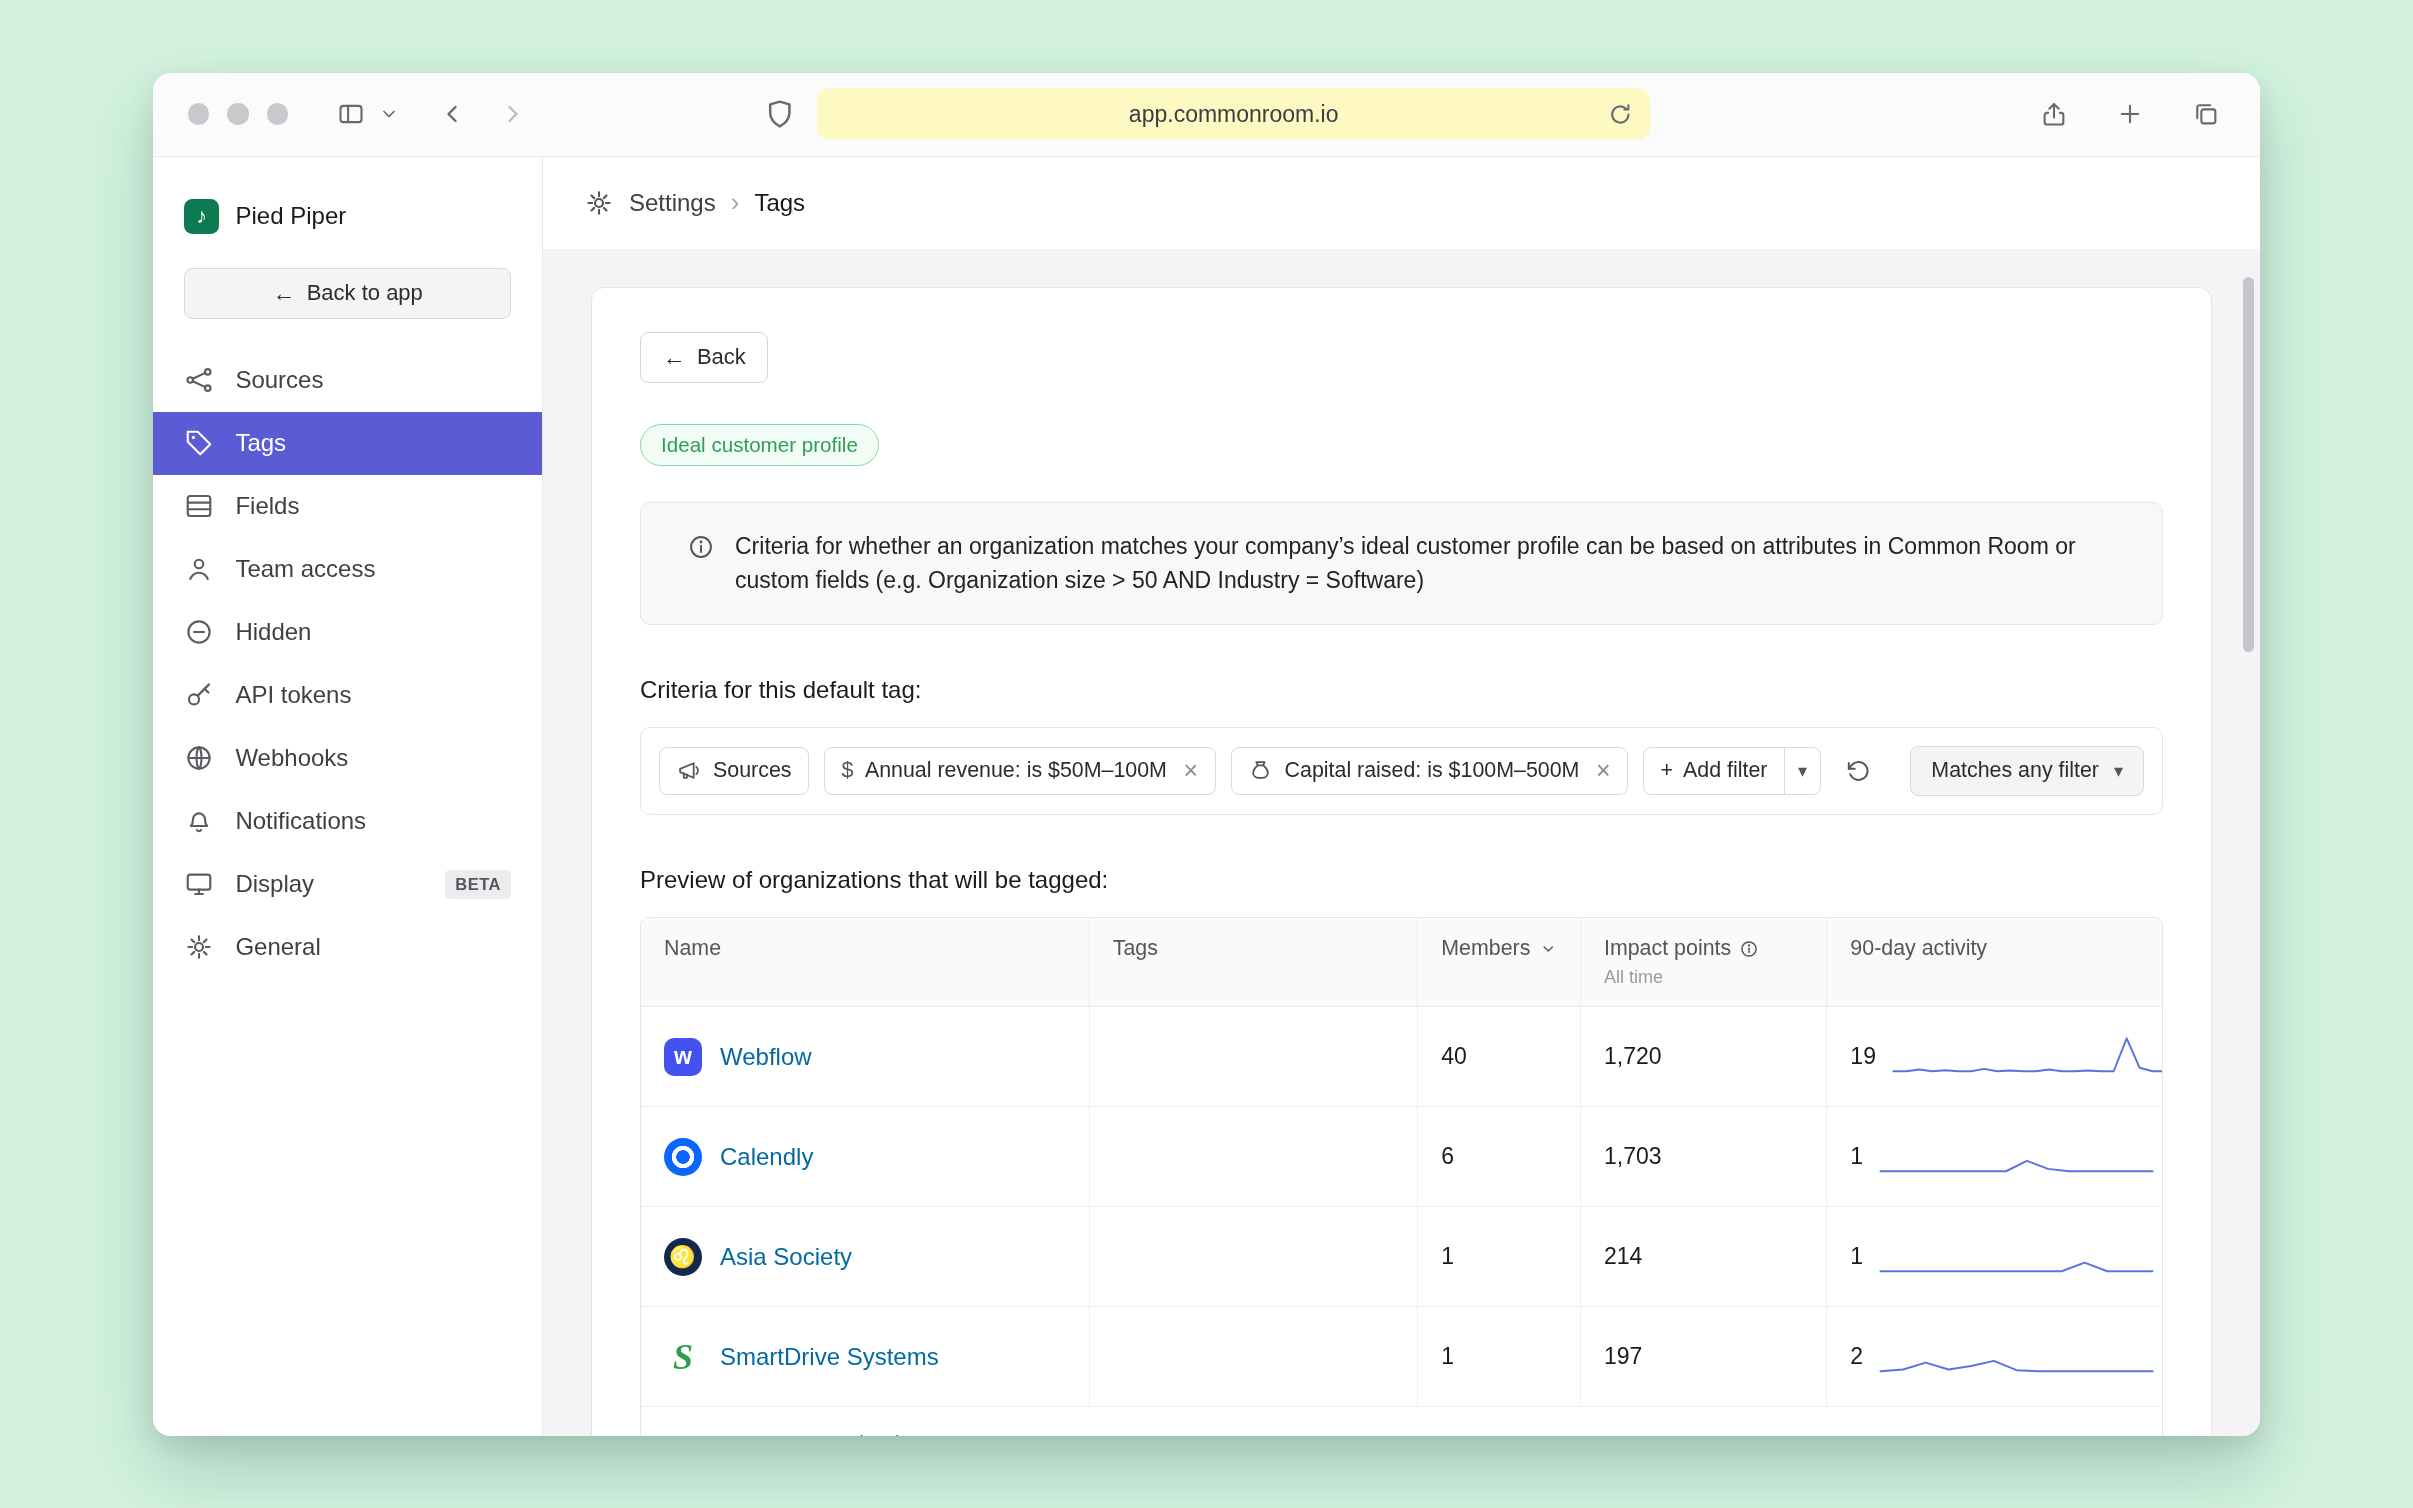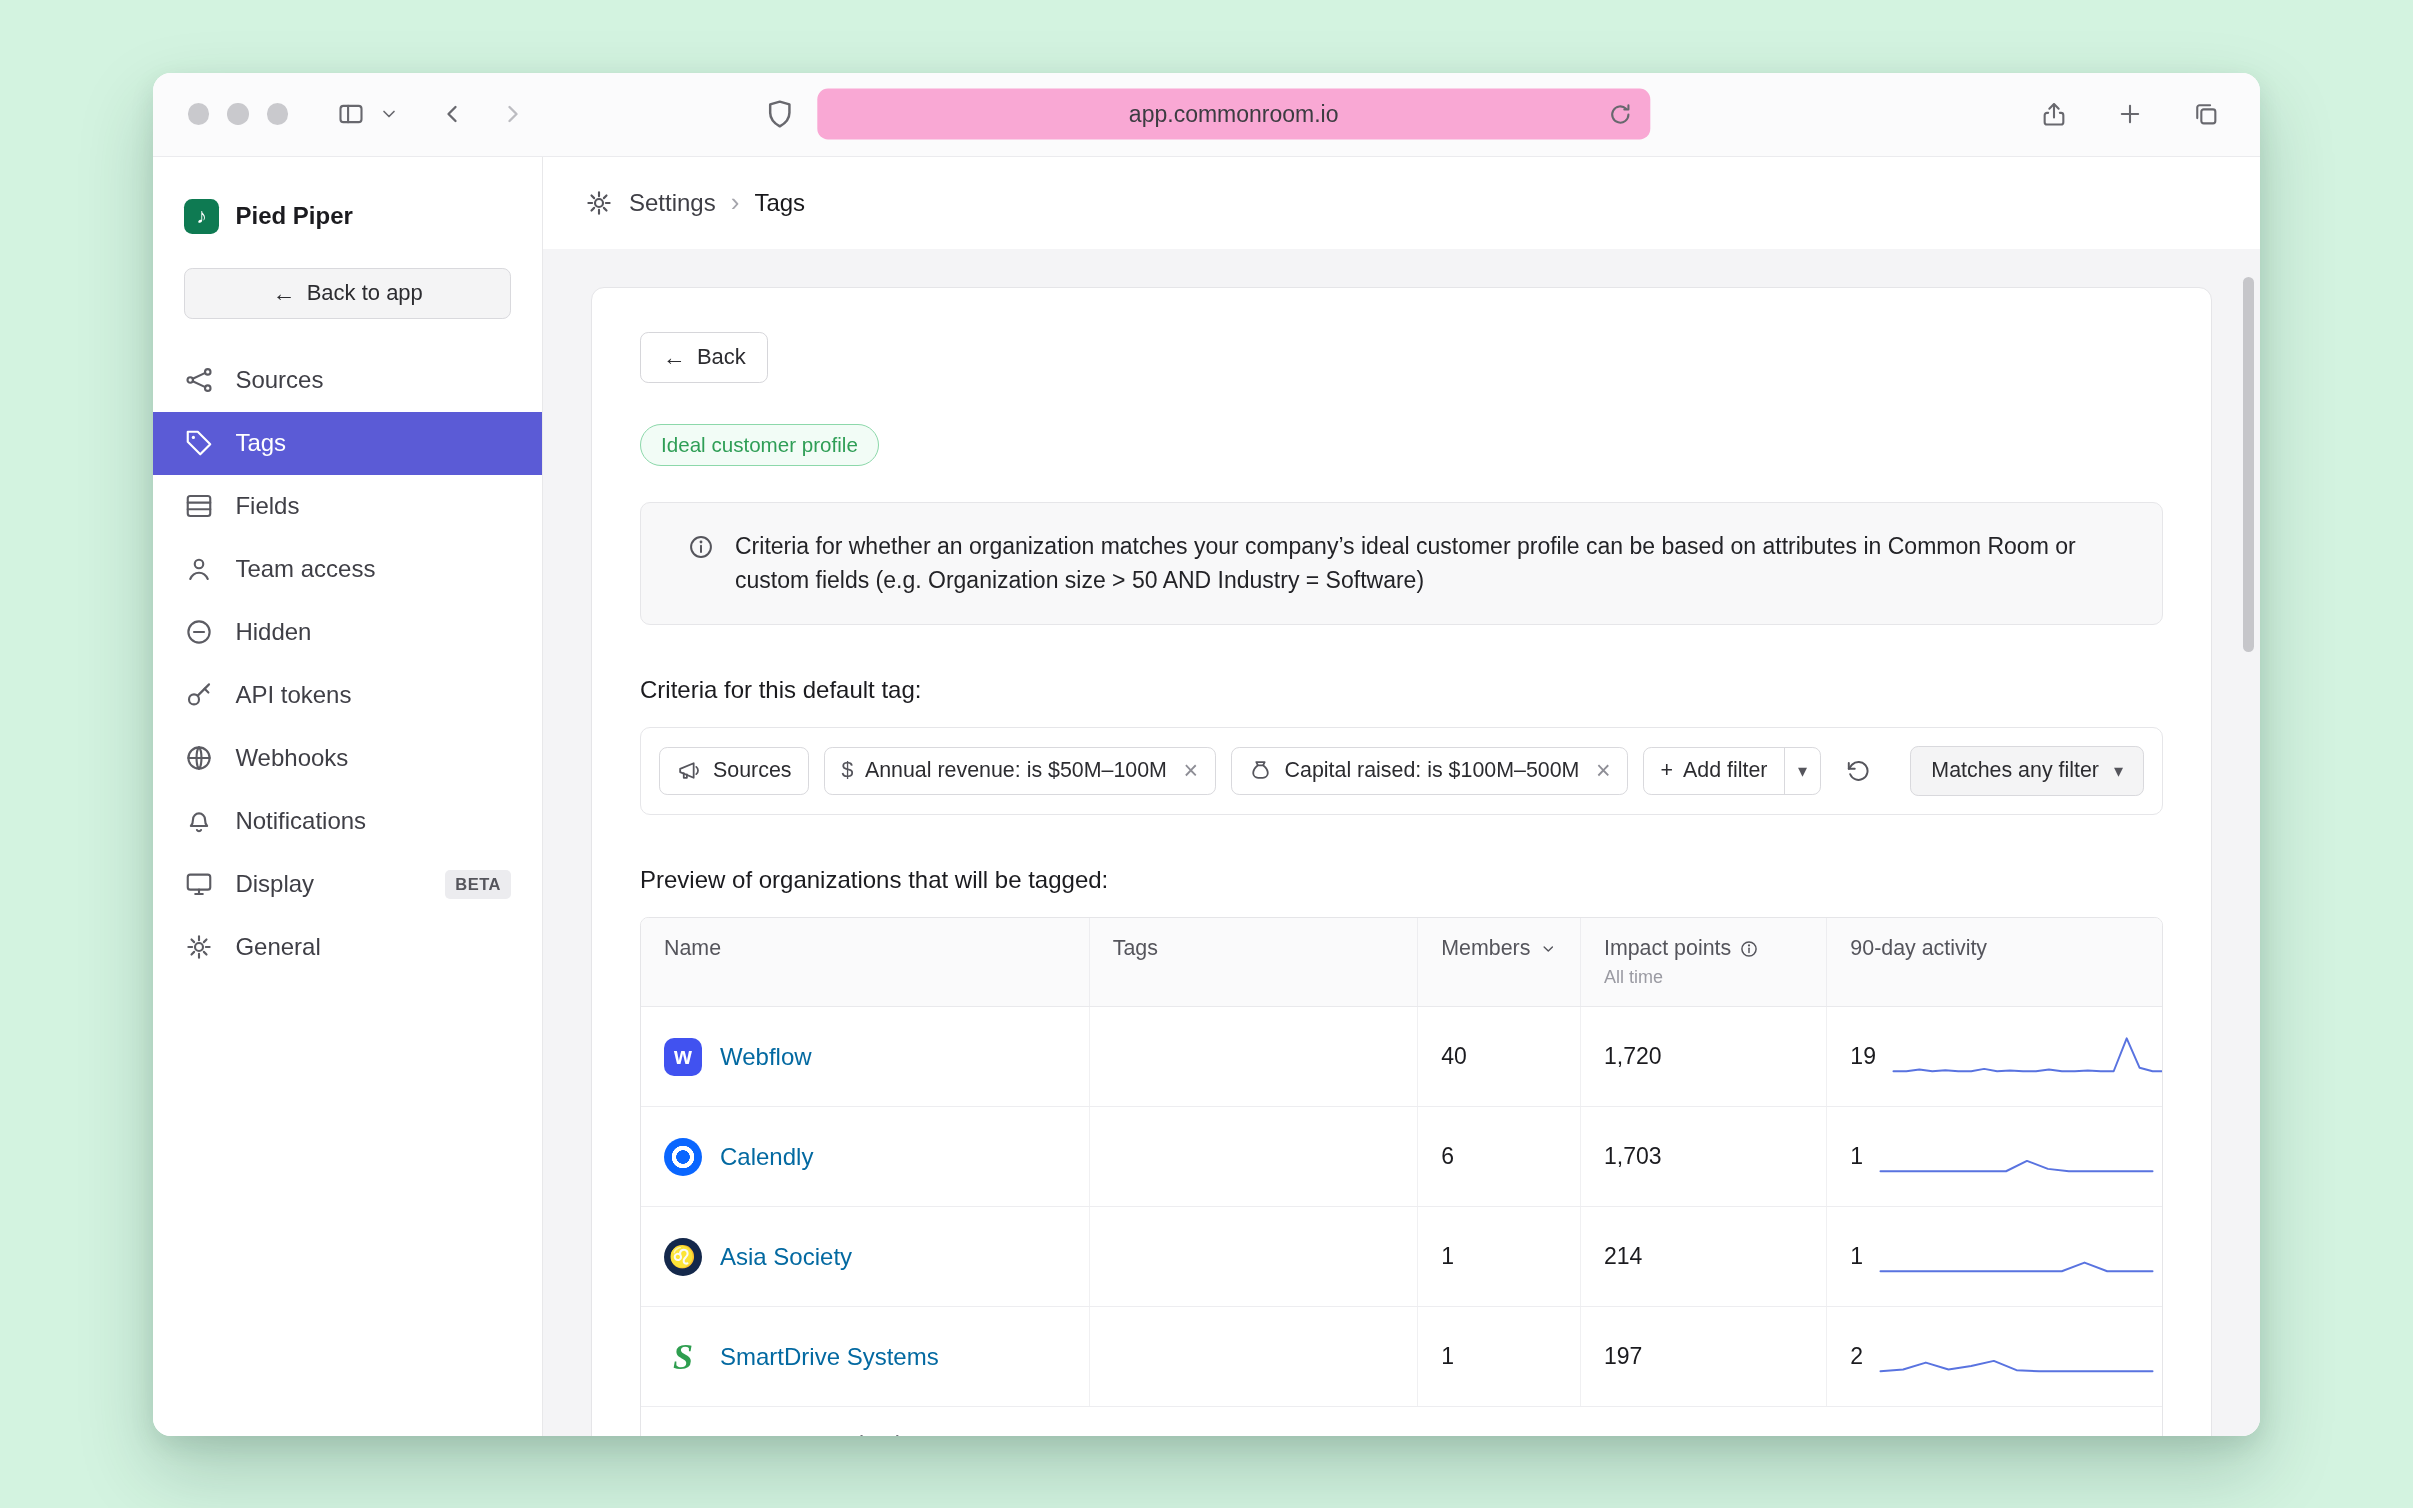--- a/index.html
+++ b/index.html
@@ -25,35 +25,35 @@
   .lights{ display:flex; gap:18px; margin-right:44px; }
   .tl{ width:21.4px; height:21.4px; border-radius:50%; background:#c9c9cd; }
   .tb-btn{ width:38px; height:38px; display:flex; align-items:center; justify-content:center; color:#68686e; cursor:pointer; }
   .tb-btn.dim{ color:#bcbcc1; }
   .tb-btn svg{ width:28px; height:28px; }
   .tb-btn.small svg{ width:20px; height:20px; }
   .nav-arrows{ display:flex; gap:23px; margin-left:25px; }
   .center-group{ position:absolute; left:50%; top:50%; transform:translate(-50%,-50%); display:flex; align-items:center; gap:21.4px; }
   .shield{ width:33px; height:33px; color:#68686e; cursor:pointer; }
   .url-field{
-    width:833px; height:51px; background:#f9a8d4; border-radius:10.7px;
+    width:833px; height:51px; background:#fef9c3; border-radius:10.7px;
     display:flex; align-items:center; justify-content:center; position:relative;
     font-size:23px; color:#3c3c41; cursor:text;
   }
   .reload{ position:absolute; right:16.5px; width:26px; height:26px; color:#68686e; cursor:pointer; }
   .right-icons{ margin-left:auto; display:flex; gap:38px; }
 
   
   .body-row{ flex:1; display:flex; min-height:0; }
 
   
   .sidebar{ width:390px; flex:0 0 auto; background:#fff; border-right:0.8px solid #e8e8ea; padding-top:33px; display:flex; flex-direction:column; }
   .ws-row{ display:flex; align-items:center; gap:16.5px; padding:0 31px; height:53px; }
   .ws-logo{ width:35px; height:35px; border-radius:8.2px; background:#0e7a52; color:#fff; display:flex; align-items:center; justify-content:center; font-size:21.4px; }
-  .ws-name{ font-size:24px; font-weight:700; color:#1b1b1f; }
+  .ws-name{ font-size:24px; font-weight:400; color:#1b1b1f; }
   .back-to-app{
     margin:25px 31px 0; height:51px; background:#f4f4f5; border:0.8px solid #d9d9dd; border-radius:8.2px;
     display:flex; align-items:center; justify-content:center; gap:11.5px;
     font-size:22px; font-weight:500; color:#2c2c30; cursor:pointer;
   }
   .nav{ margin-top:30px; display:flex; flex-direction:column; }
   .nav-item{ height:63px; display:flex; align-items:center; gap:21.4px; padding:0 31px; font-size:24px; color:#3f3f46; font-weight:500; cursor:pointer; }
   .nav-item .nicon{ width:30px; height:30px; color:#5c5c63; flex:0 0 auto; }
   .nav-item .nicon svg{ width:100%; height:100%; }
   .nav-item.active{ background:#5b5bd6; color:#fff; }

